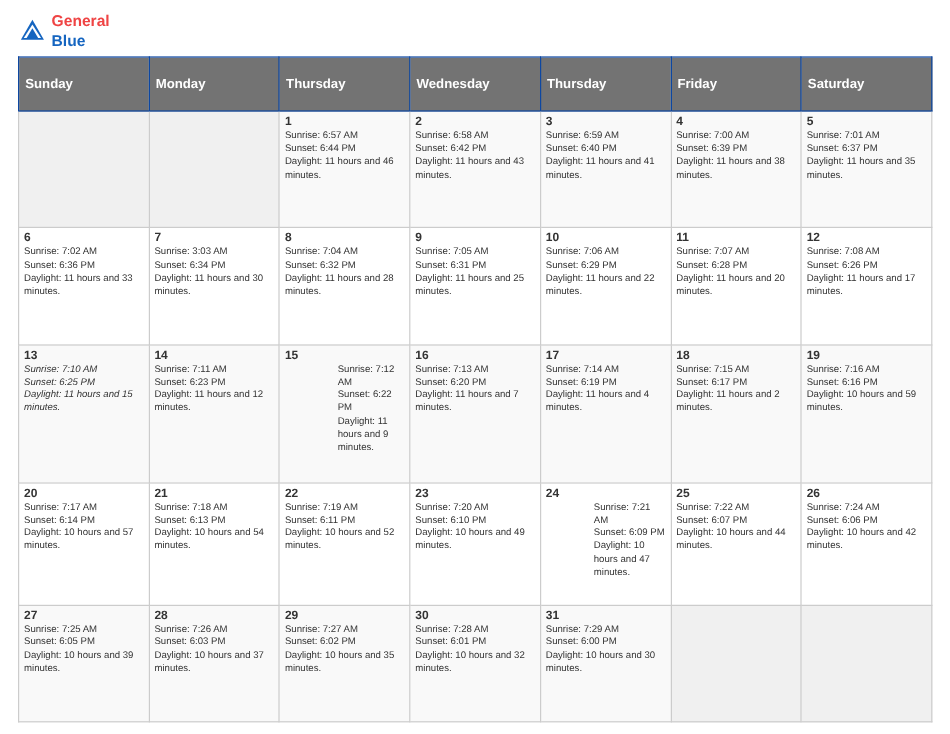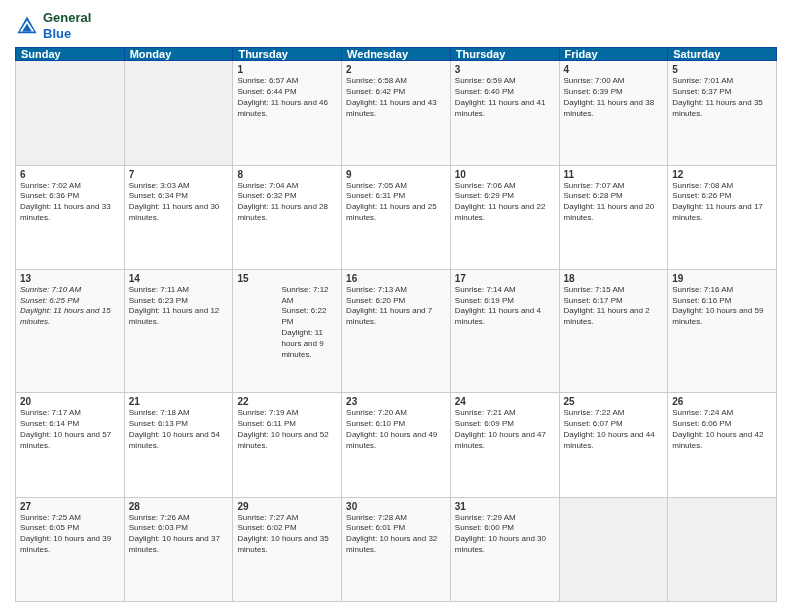--- a/index.html
+++ b/index.html
@@ -26,21 +26,21 @@
     .logo {
       display: flex;
       align-items: center;
       gap: 4px;
     }
     .logo-text {
       font-size: 13px;
       font-weight: bold;
       line-height: 1.2;
     }
-    .logo-general { color: #14532d; }
+    .logo-general { color: #ef4444; }
     .logo-blue { color: #1565c0; }
     .logo-icon {
       width: 24px;
       height: 24px;
     }
     .title-block {
       text-align: right;
     }
     .month-title {
       font-size: 30px;
@@ -52,25 +52,25 @@
       font-size: 13px;
       color: #555;
     }
     .calendar {
       flex: 1;
       border-collapse: collapse;
       width: 100%;
       table-layout: fixed;
     }
     .calendar th {
-      background: #0369a1;
+      background: #737373;
       color: #fff;
       font-size: 11px;
       font-weight: bold;
-      padding: 0 5px;
+      padding: 16px 5px;
       text-align: left;
       border: 1px solid #0d47a1;
     }
     .calendar td {
       border: 1px solid #ccc;
       vertical-align: top;
       padding: 3px 4px;
       font-size: 8.5px;
       color: #333;
       height: 80px;
@@ -269,21 +269,21 @@
 Daylight: 10 hours and 52 minutes.</div>
           </td>
           <td>
             <span class="day-number">23</span>
             <div class="cell-text" style="white-space: pre-line;">Sunrise: 7:20 AM
 Sunset: 6:10 PM
 Daylight: 10 hours and 49 minutes.</div>
           </td>
           <td>
             <span class="day-number">24</span>
-            <div class="cell-text" style="white-space: pre-line;">Sunrise: 7:21 AM
+            <div class="cell-text" style="white-space: pre-line; margin-left: 40px;">Sunrise: 7:21 AM
 Sunset: 6:09 PM
 Daylight: 10 hours and 47 minutes.</div>
           </td>
           <td>
             <span class="day-number">25</span>
             <div class="cell-text" style="white-space: pre-line;">Sunrise: 7:22 AM
 Sunset: 6:07 PM
 Daylight: 10 hours and 44 minutes.</div>
           </td>
           <td>

